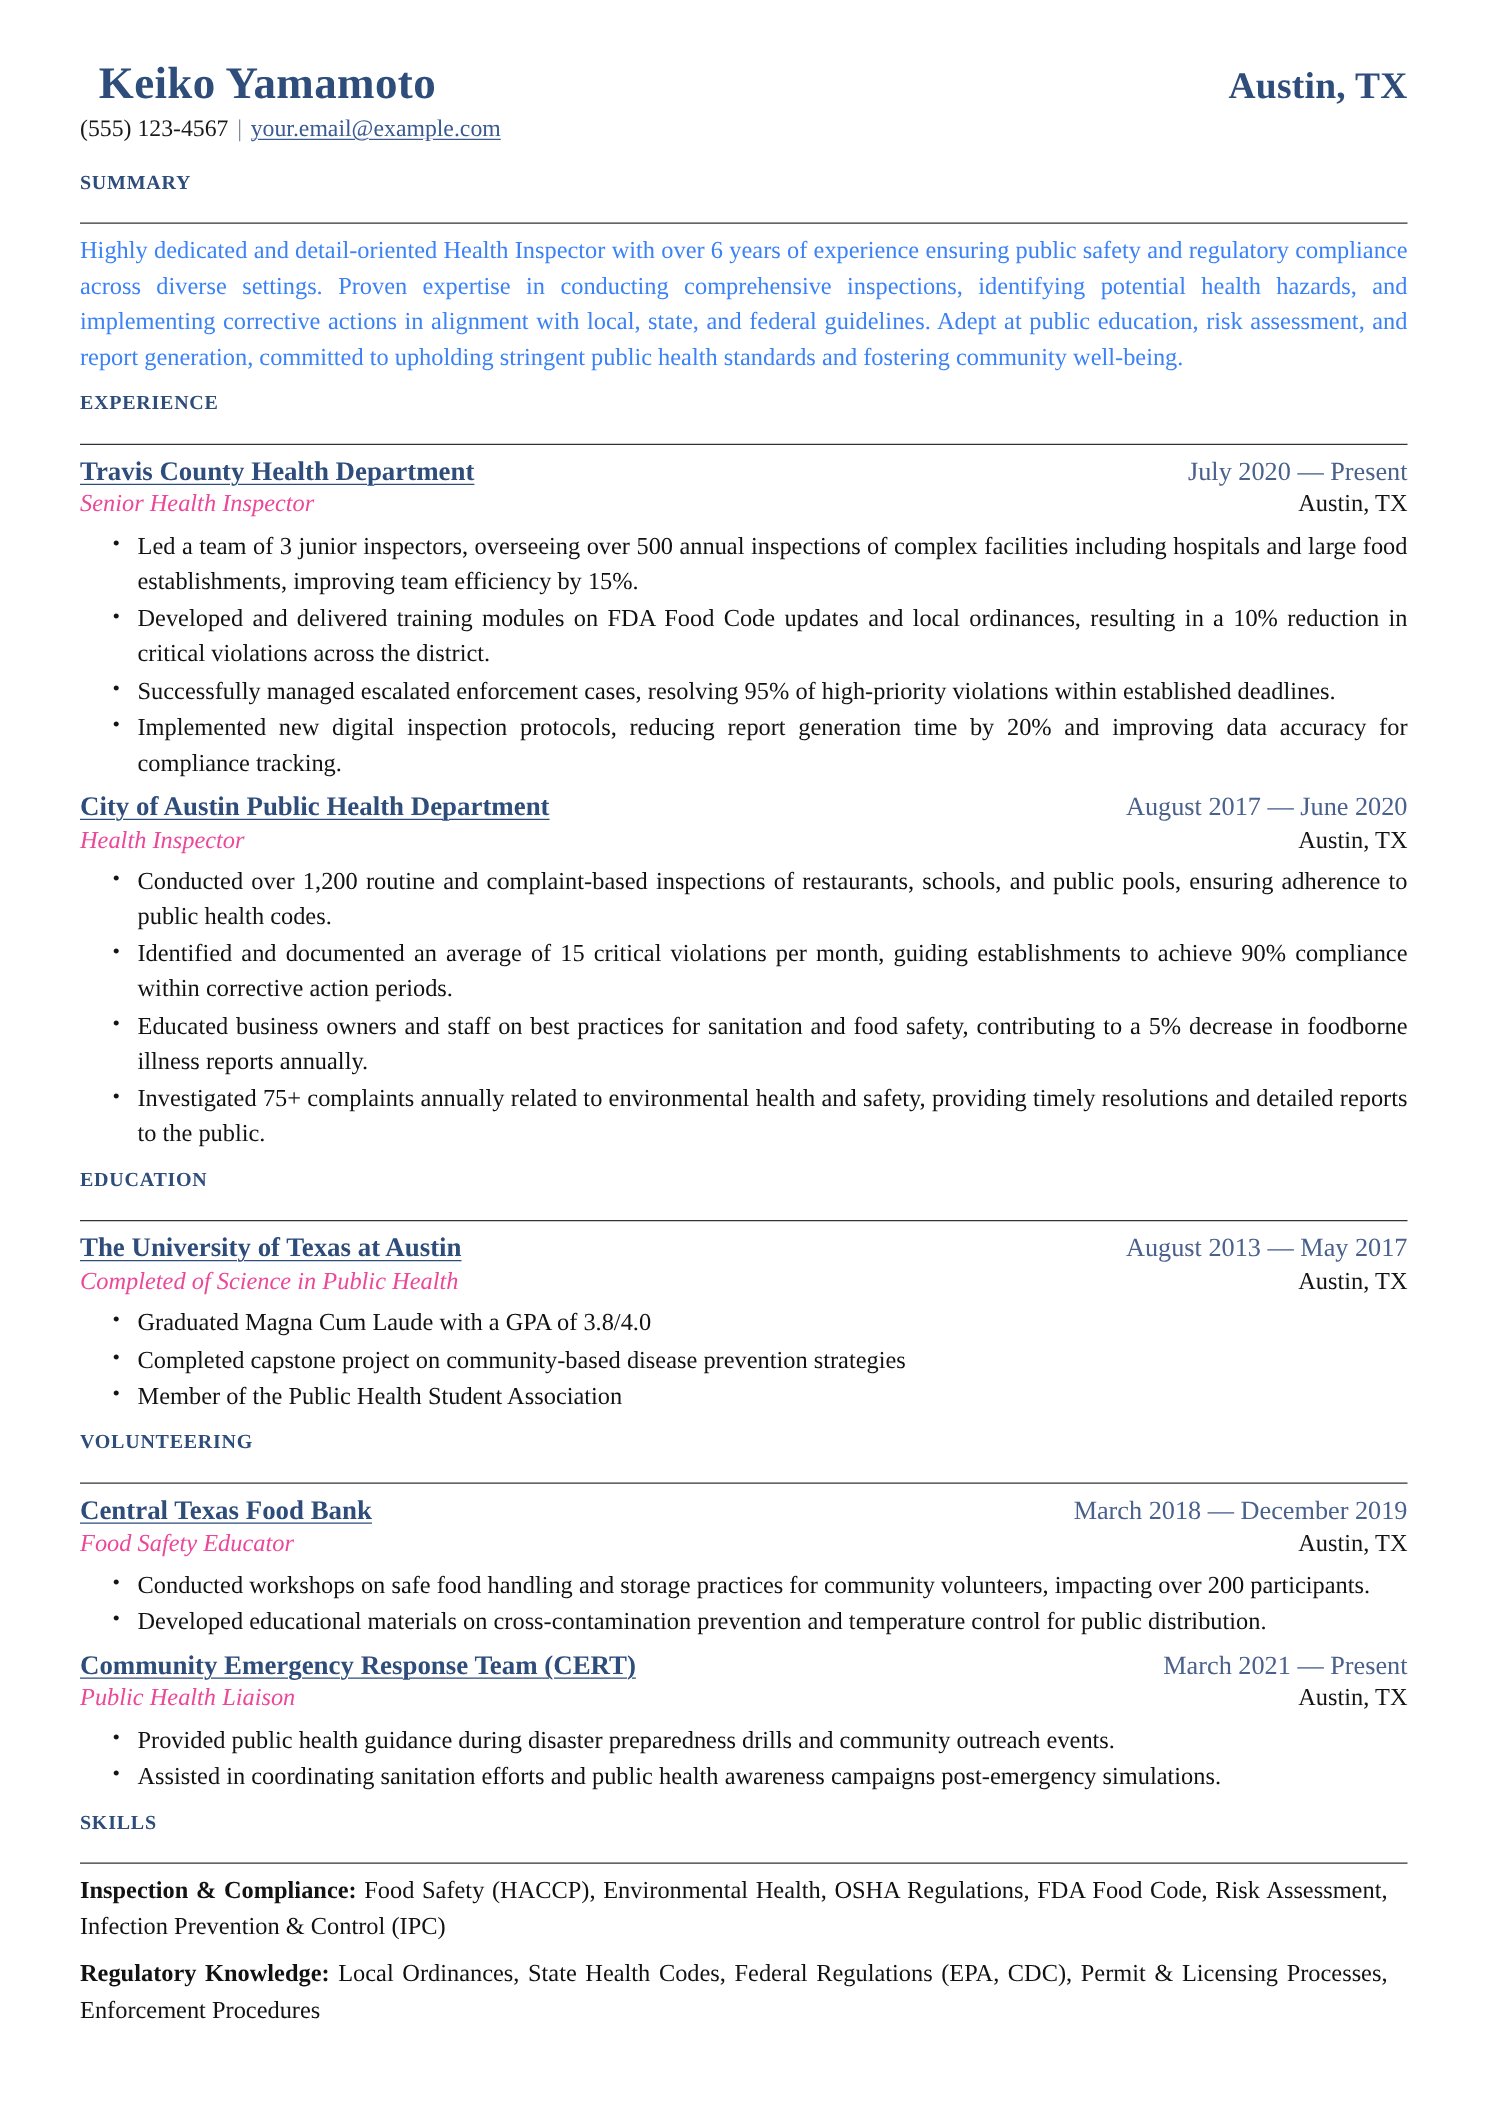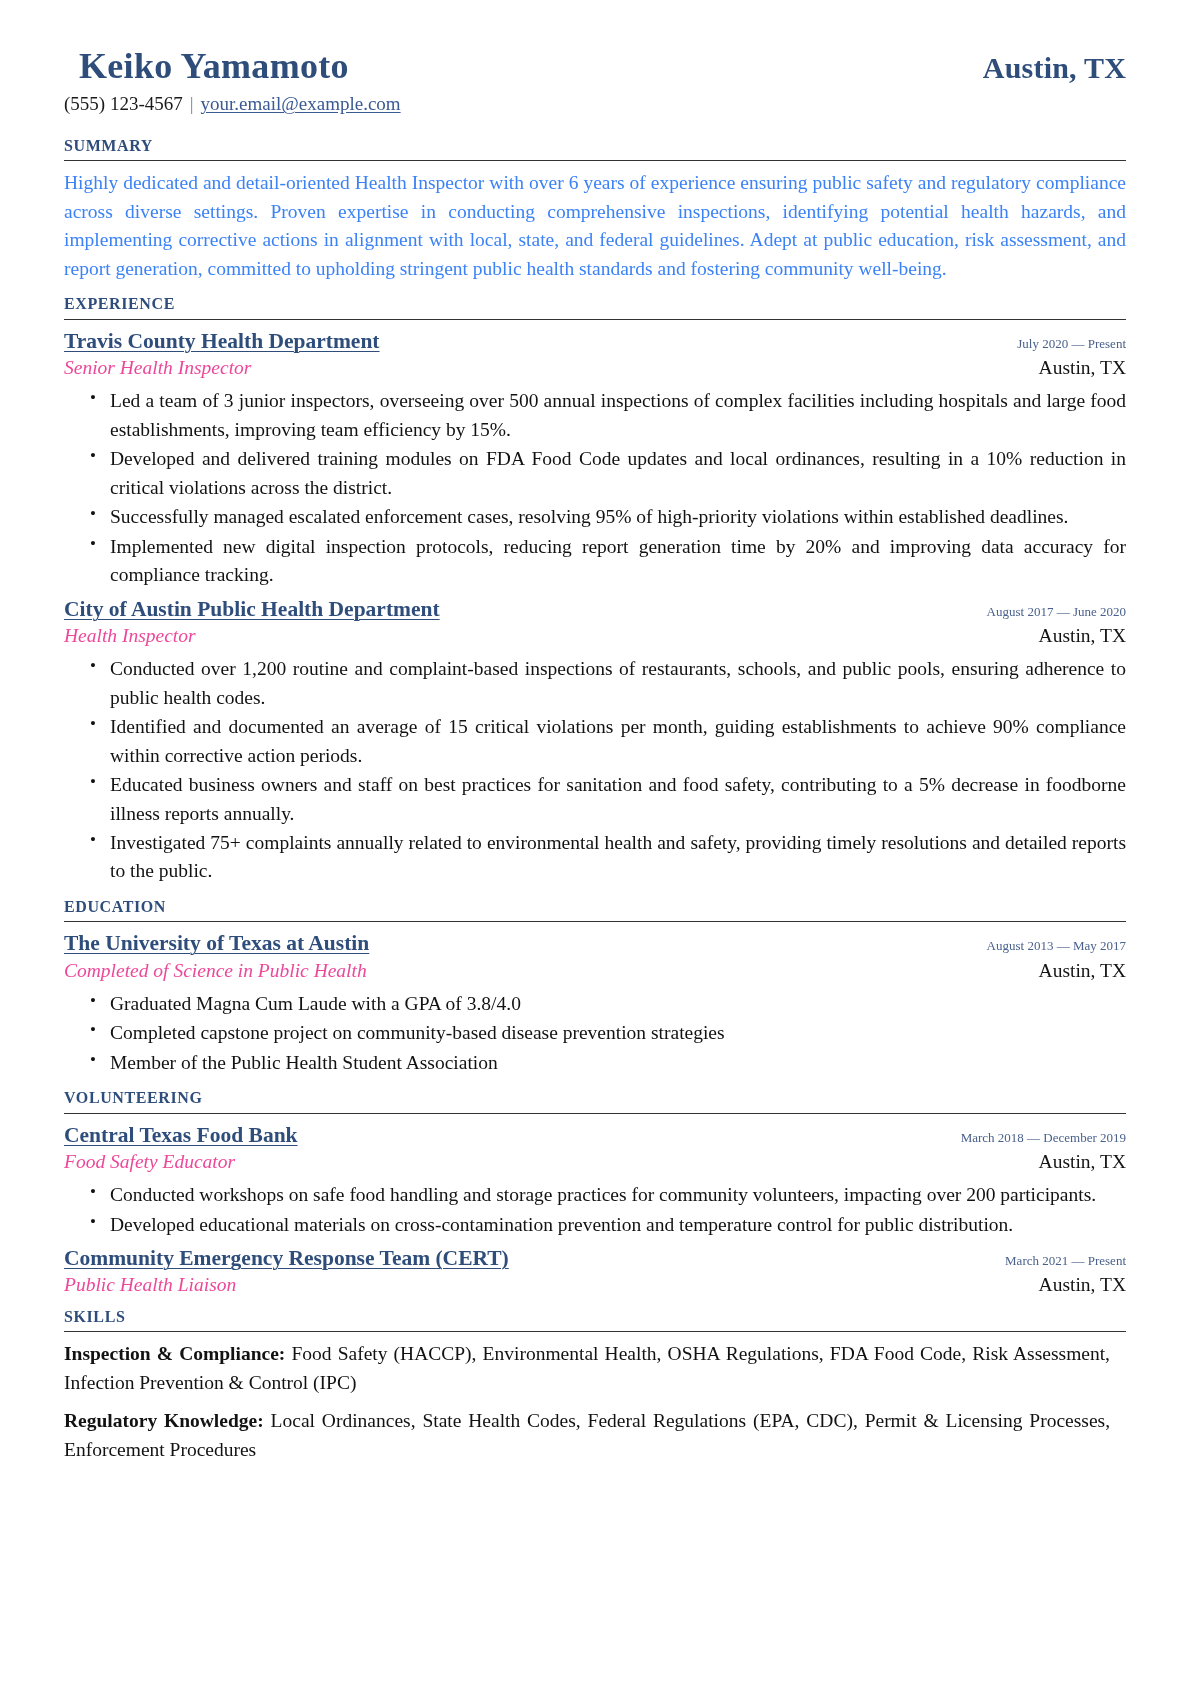--- a/index.html
+++ b/index.html
@@ -60,21 +60,21 @@
   
   .section { margin-top: 4px; }
   .sec-head {
     font-size: 23px;
     font-weight: bold;
     color: #2e4d7b;
     font-variant: small-caps;
     text-transform: lowercase;
     letter-spacing: 0.6px;
     line-height: 1.15;
-    padding-bottom: 2px;
+    padding-bottom: 20px;
   }
   .sec-rule {
     border-bottom: 1.6px solid #333333;
     margin-top: 1px;
     margin-bottom: 8px;
   }
 
   
   .para {
     font-size: 19.5px;
@@ -96,21 +96,21 @@
   .org {
     font-size: 21.5px;
     font-weight: bold;
     color: #2e4d7b;
     text-decoration: underline;
     text-underline-offset: 3px;
     text-decoration-thickness: 1.3px;
     line-height: 1.22;
   }
   .dates {
-    font-size: 13px;
+    font-size: 21px;
     color: #49618c;
     white-space: nowrap;
     line-height: 1.22;
   }
   .role {
     font-size: 19.5px;
     font-style: italic;
     color: #ec4899;
     line-height: 1.3;
   }
@@ -256,20 +256,24 @@
 
     <div class="entry">
       <div class="entry-line1">
         <span class="org">Community Emergency Response Team (CERT)</span>
         <span class="dates">March 2021 — Present</span>
       </div>
       <div class="entry-line2">
         <span class="role">Public Health Liaison</span>
         <span class="place">Austin, TX</span>
       </div>
+      <ul class="bullets">
+        <li>Provided public health guidance during disaster preparedness drills and community outreach events.</li>
+        <li>Assisted in coordinating sanitation efforts and public health awareness campaigns post-emergency simulations.</li>
+      </ul>
     </div>
   </div>
 
   <div class="section">
     <div class="sec-head">Skills</div>
     <div class="sec-rule"></div>
 
     <div class="skill-line">
       <span class="skill-cat">Inspection &amp; Compliance:</span>
       <span> Food Safety (HACCP), Environmental Health, OSHA Regulations, FDA Food Code, Risk Assessment, Infection Prevention &amp; Control (IPC)</span>

